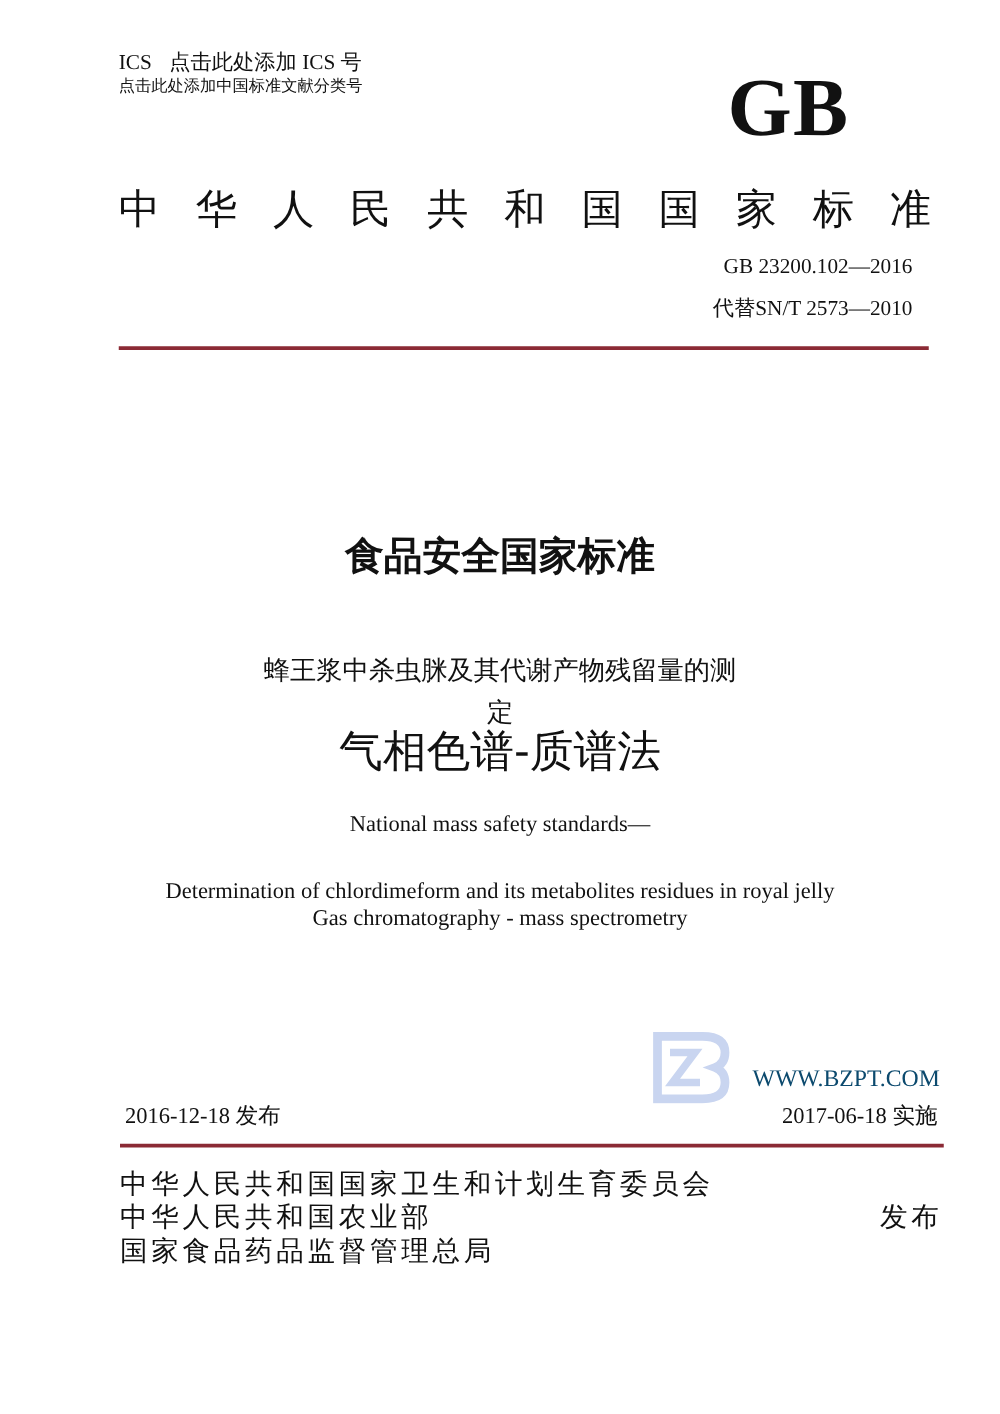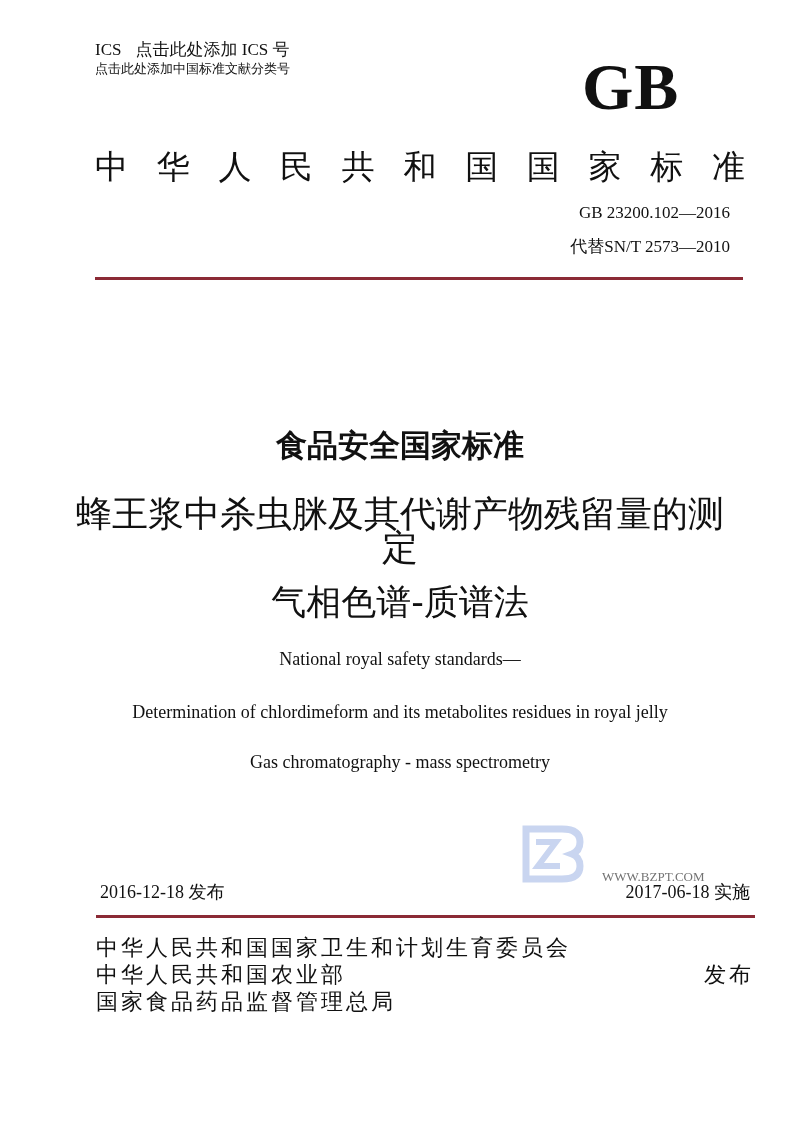--- a/index.html
+++ b/index.html
@@ -19,32 +19,32 @@
 
     #std-number { right: 70px; top: 203px; font-size: 17px; text-align: center; }
     #replaces { right: 70px; top: 235px; font-size: 17px; text-align: right; }
 
     .divider { height: 3px; background: #8b2a35; }
     #divider-top { left: 95px; top: 277px; width: 648px; }
     #divider-bottom { left: 96px; top: 915px; width: 659px; }
 
     #title-block { left: 60px; width: 680px; text-align: center; }
     #cn-title-1 { top: 425px; font-size: 31px; line-height: 40px; font-weight: bold; }
-    #cn-title-2 { top: 497px; font-size: 36px; line-height: 34px; }
+    #cn-title-2 { top: 519px; font-size: 21px; line-height: 34px; }
     #cn-title-3 { top: 582px; font-size: 35px; line-height: 40px; }
 
     .en { left: 60px; width: 680px; text-align: center; font-size: 18px; }
     #en-title-1 { top: 649px; }
     #en-title-2 { top: 702px; }
-    #en-title-3 { top: 752px; }
+    #en-title-3 { top: 724px; }
 
     #watermark { left: 522px; top: 825px; width: 230px; height: 65px; }
     #watermark .logo { position: absolute; left: 0; top: 0; width: 62px; height: 58px; }
     #watermark .wm-text { position: absolute; left: 70px; top: 2px; font-size: 34px; color: #c9d5f0; font-weight: bold; letter-spacing: 4px; }
-    #watermark .wm-url { position: absolute; left: 80px; top: 44px; font-size: 13px; color: #737373; }
+    #watermark .wm-url { position: absolute; left: 80px; top: 28px; font-size: 19px; color: #0c4a6e; }
 
     #issue-date { left: 100px; top: 880px; font-size: 18px; }
     #impl-date { right: 50px; top: 880px; font-size: 18px; text-align: right; }
 
     .issuer { left: 96px; font-size: 22px; letter-spacing: 3px; line-height: 30px; }
     #issuer-1 { top: 933px; }
     #issuer-2 { top: 960px; }
     #issuer-3 { top: 987px; }
     #issued-label { left: 688px; top: 960px; font-size: 22px; letter-spacing: 3px; line-height: 30px; margin-left: 16px; }
   </style>
@@ -78,21 +78,21 @@
 <div class="abs divider" id="divider-top"></div>
 
 <div class="abs sans" id="title-block" style="top:0;"></div>
 <div class="abs sans" id="cn-title-1" style="left:60px;width:680px;text-align:center;">食品安全国家标准</div>
 <div class="abs sans" id="cn-title-2" style="left:60px;width:680px;text-align:center;">
   <div>蜂王浆中杀虫脒及其代谢产物残留量的测</div>
   <div>定</div>
 </div>
 <div class="abs sans" id="cn-title-3" style="left:60px;width:680px;text-align:center;">气相色谱-质谱法</div>
 
-<div class="abs serif en" id="en-title-1">National royal safety standards—</div>
+<div class="abs serif en" id="en-title-1">National mass safety standards—</div>
 <div class="abs serif en" id="en-title-2">Determination of chlordimeform and its metabolites residues in royal jelly</div>
 <div class="abs serif en" id="en-title-3">Gas chromatography - mass spectrometry</div>
 
 <div class="abs" id="watermark">
   <svg class="logo" viewBox="0 0 62 58">
     <path d="M4 4 H40 Q58 4 58 17 Q58 26 50 29 Q58 32 58 41 Q58 54 40 54 H4 Z" fill="none" stroke="#c9d5f0" stroke-width="7"></path>
     <path d="M14 17 H34 L16 41 H38" fill="none" stroke="#c9d5f0" stroke-width="6"></path>
   </svg>
   <span class="wm-url serif">WWW.BZPT.COM</span>
 </div>

